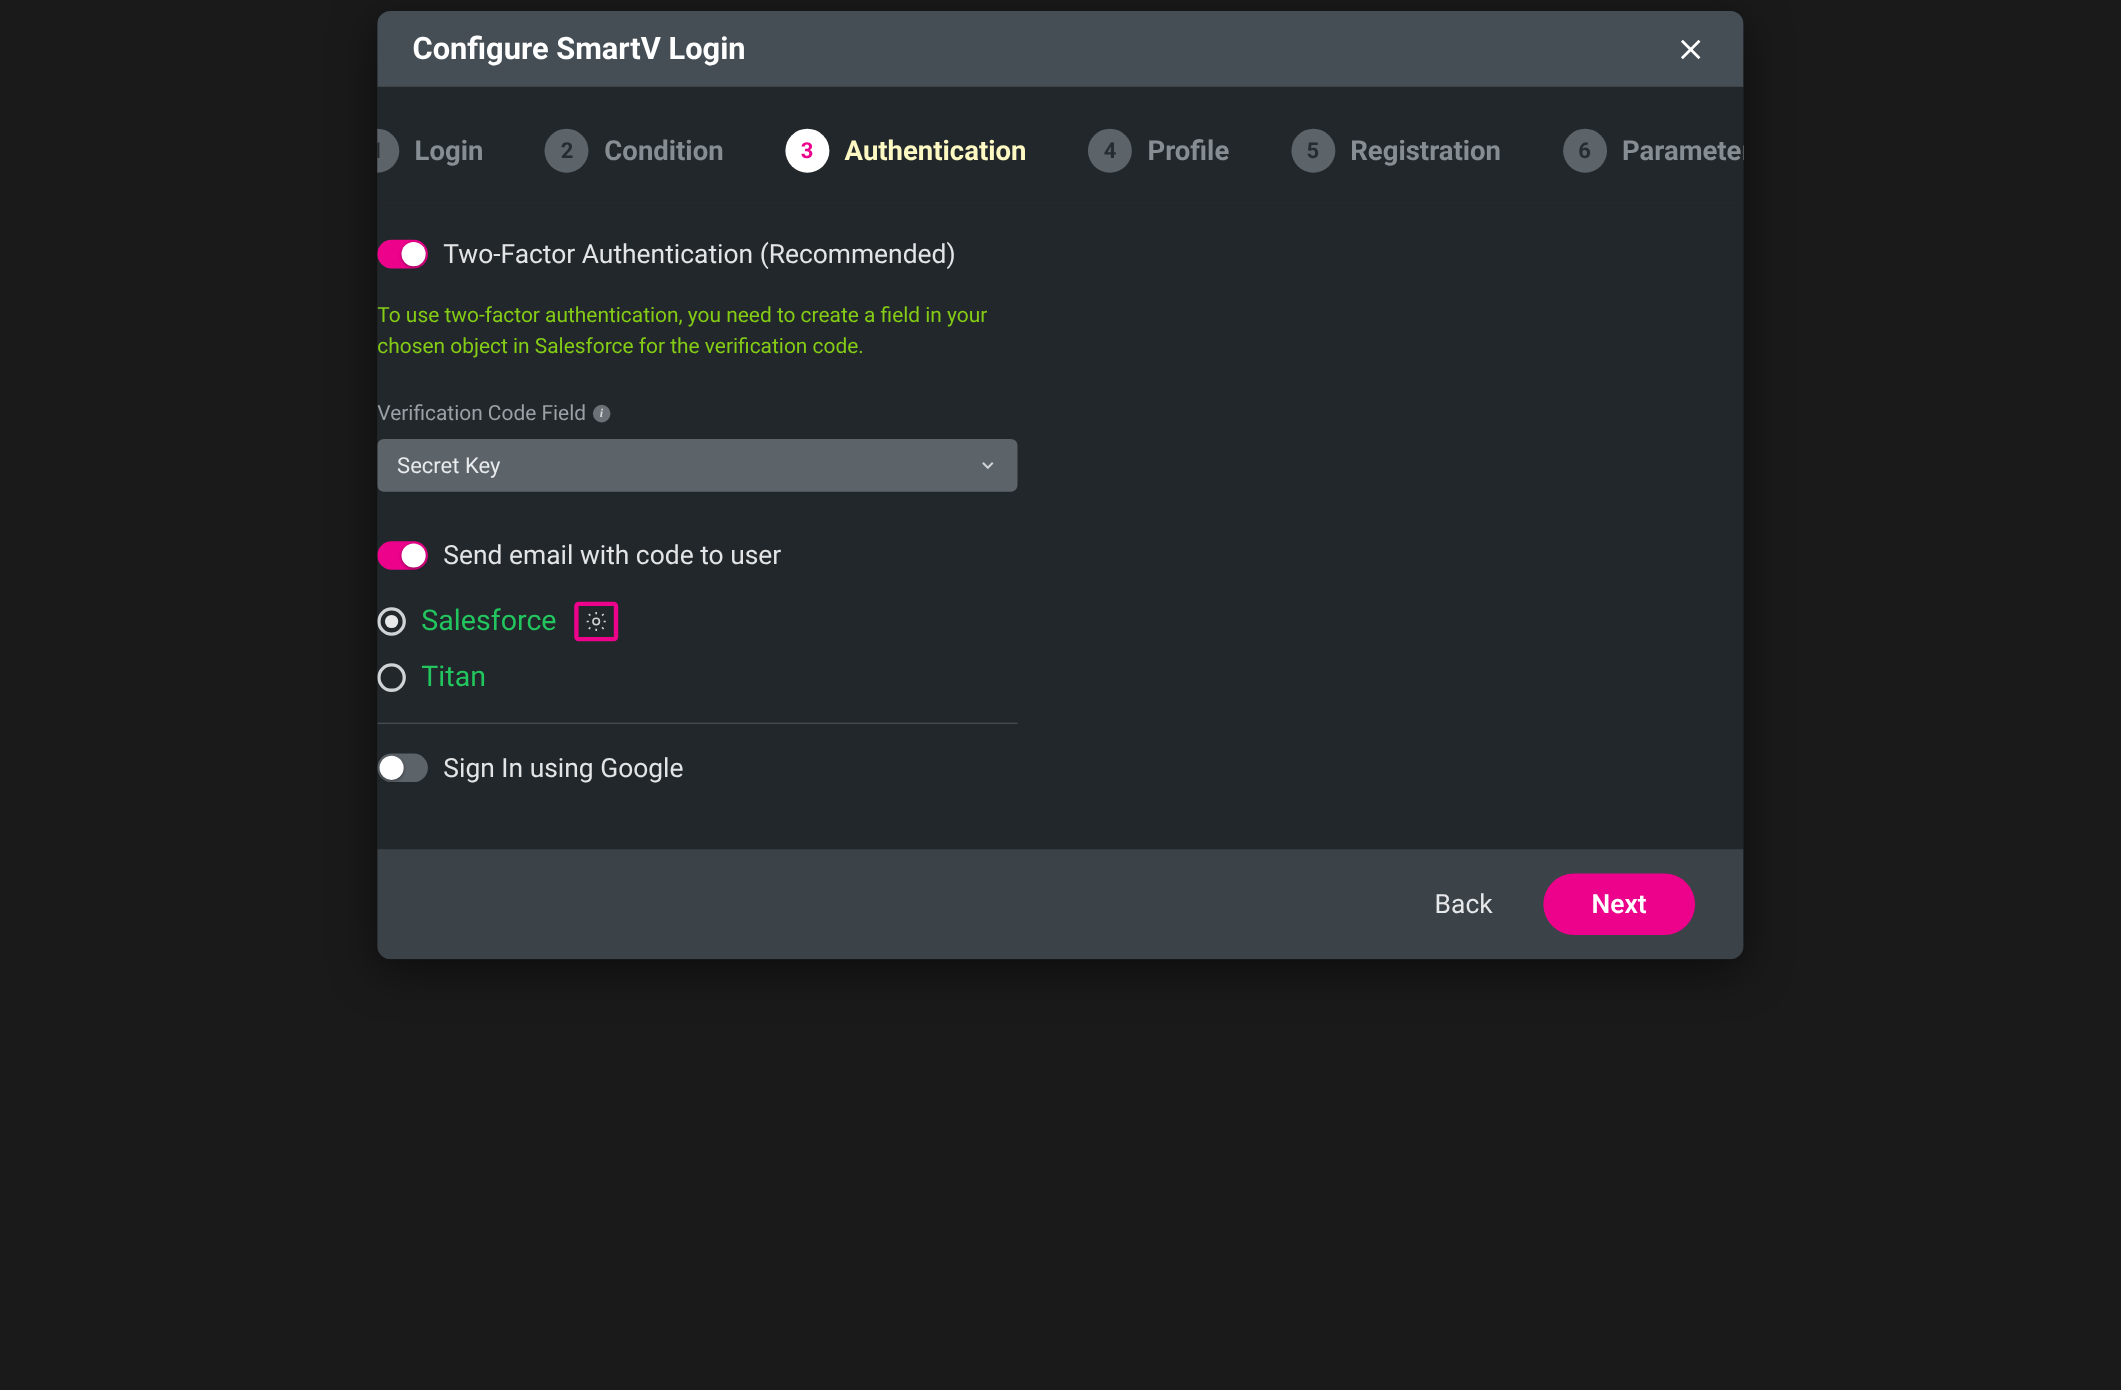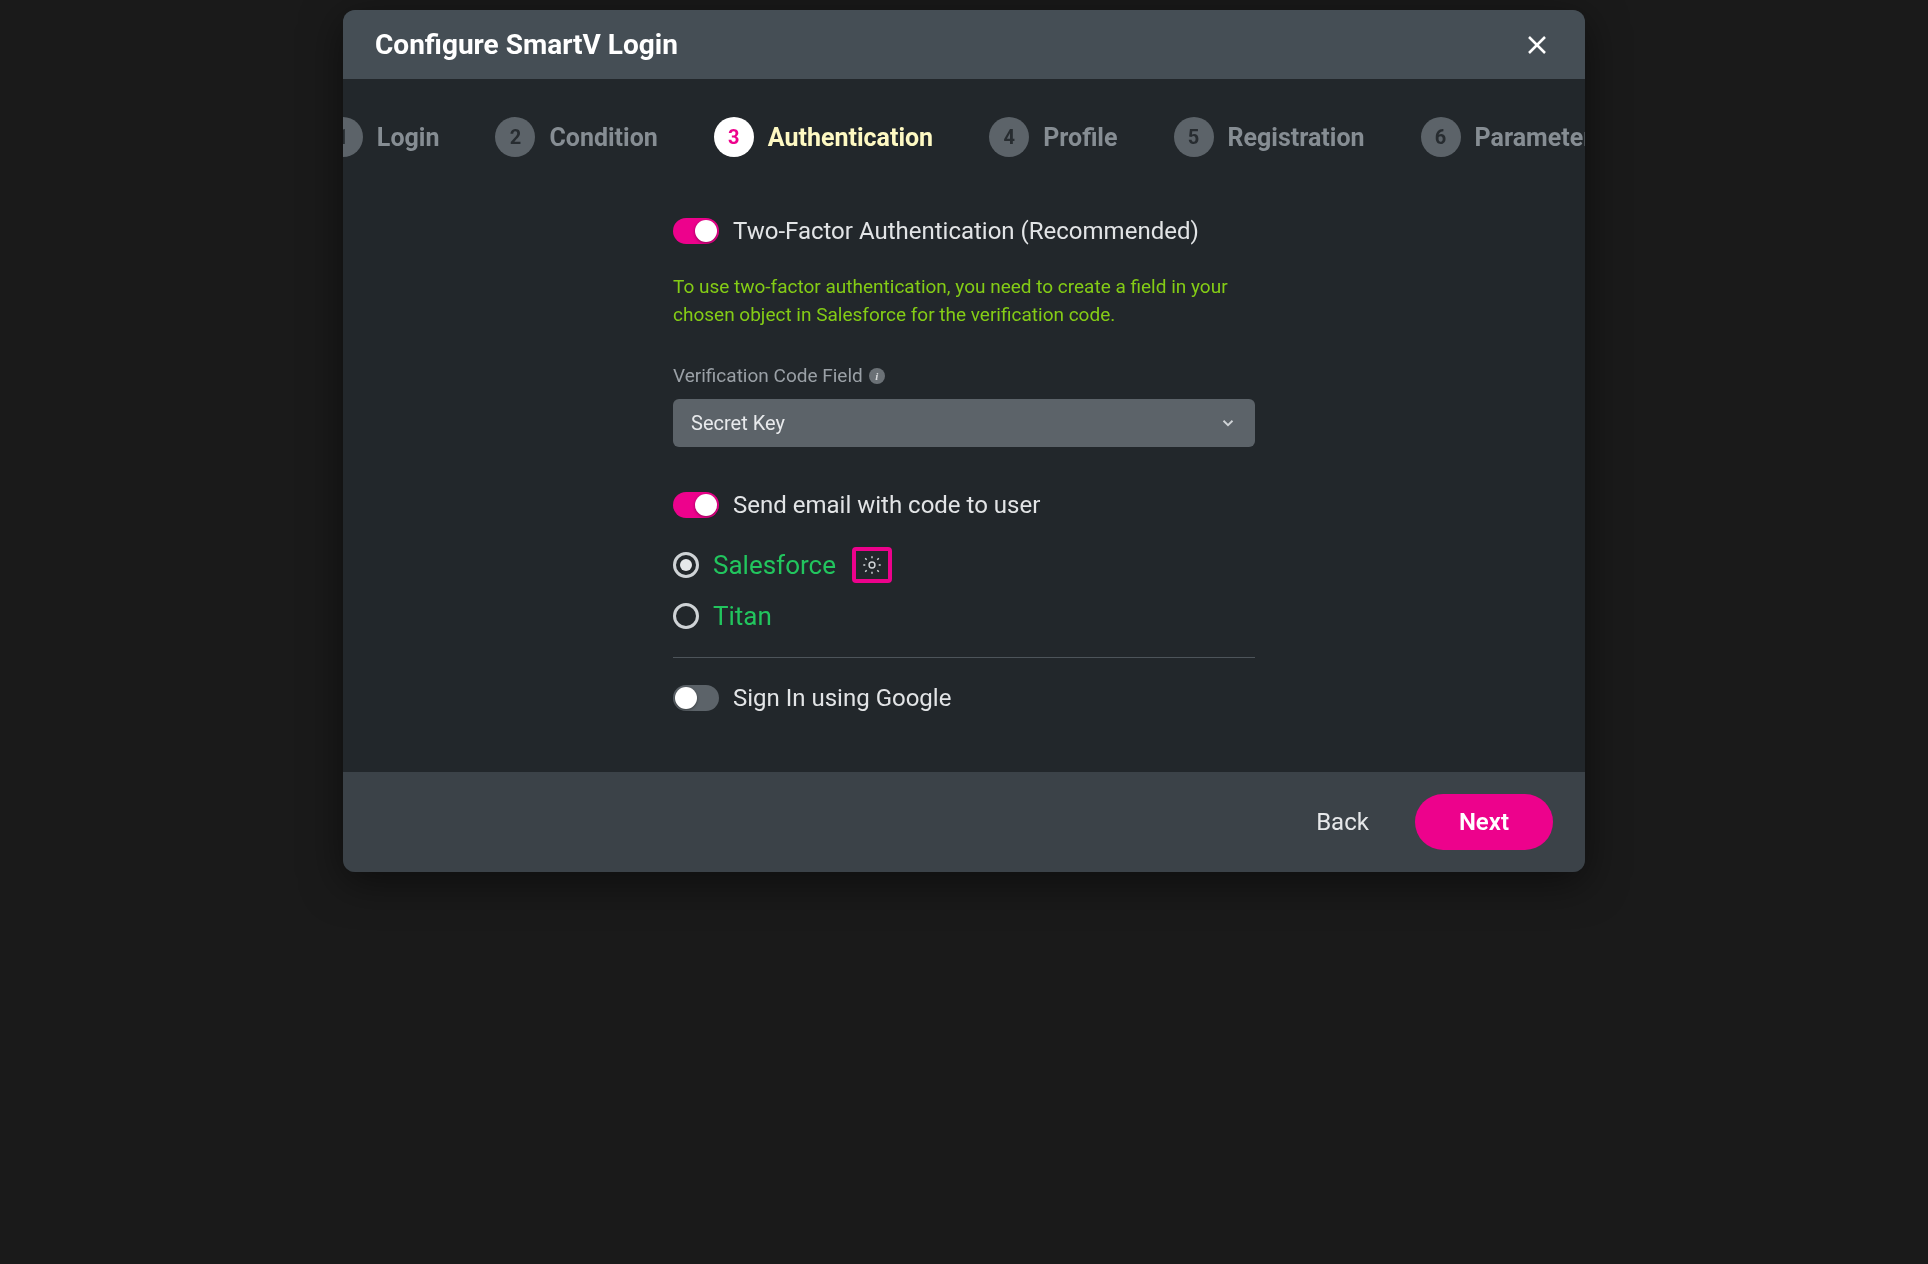--- a/index.html
+++ b/index.html
@@ -46,21 +46,21 @@
     color: #272c30;
     display: flex; align-items: center; justify-content: center;
     font-size: 20px; font-weight: 700;
   }
   .step-label { font-size: 25px; font-weight: 700; color: #868d93; }
   .step.active .step-num { background: #fff; color: #ed028c; }
   .step.active .step-label { color: #fef9c3; }
 
   .content {
     padding: 30px 0 60px;
-    display: flex; justify-content: center;
+    display: flex; justify-content: flex-start;
     background: #22272b;
     min-height: 560px;
   }
   .panel { width: 582px; }
 
   .row { display: flex; align-items: center; gap: 14px; }
 
   .toggle {
     position: relative; width: 46px; height: 26px; border-radius: 13px;
     cursor: pointer; flex-shrink: 0;
@@ -122,21 +122,21 @@
     display: inline-flex; align-items: center; justify-content: center;
     margin-left: 2px;
   }
   .gear-icon { width: 22px; height: 22px; cursor: pointer; }
   .gear-icon svg { width: 100%; height: 100%; stroke: #cfd3d6; stroke-width: 1.6; fill: none; }
 
   .divider { height: 1px; background: #4d545a; margin-top: 26px; }
 
   .footer {
     background: #3b4248;
-    padding: 22px 32px;
+    padding: 22px 44px;
     display: flex; justify-content: flex-end; gap: 28px;
     align-items: center;
   }
   .btn-text {
     font-size: 24px; color: #e6e8ea; cursor: pointer; padding: 10px 18px;
   }
   .btn-primary {
     background: #ed028c; color: #fff; font-size: 24px; font-weight: 600;
     padding: 14px 44px; border-radius: 30px; cursor: pointer; text-align: center;
   }

